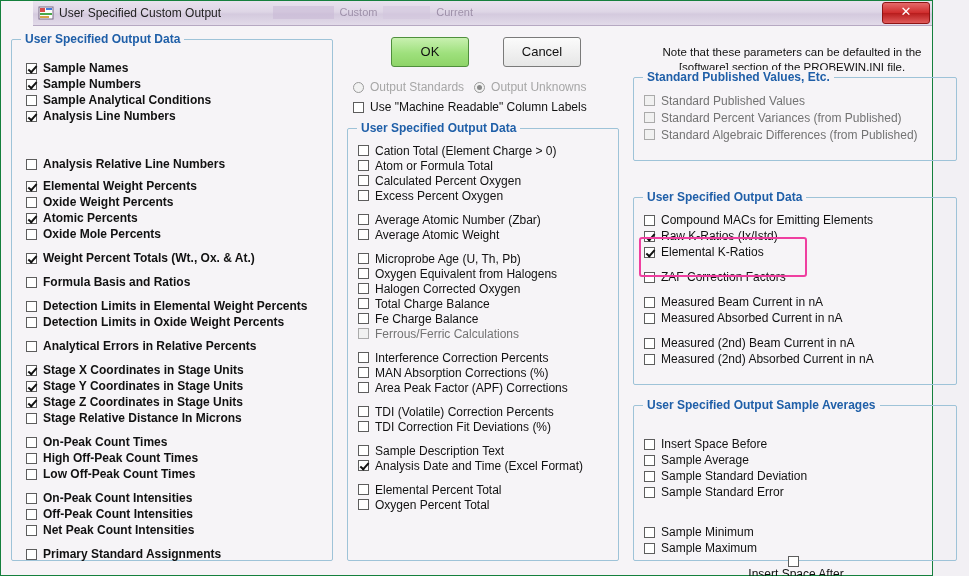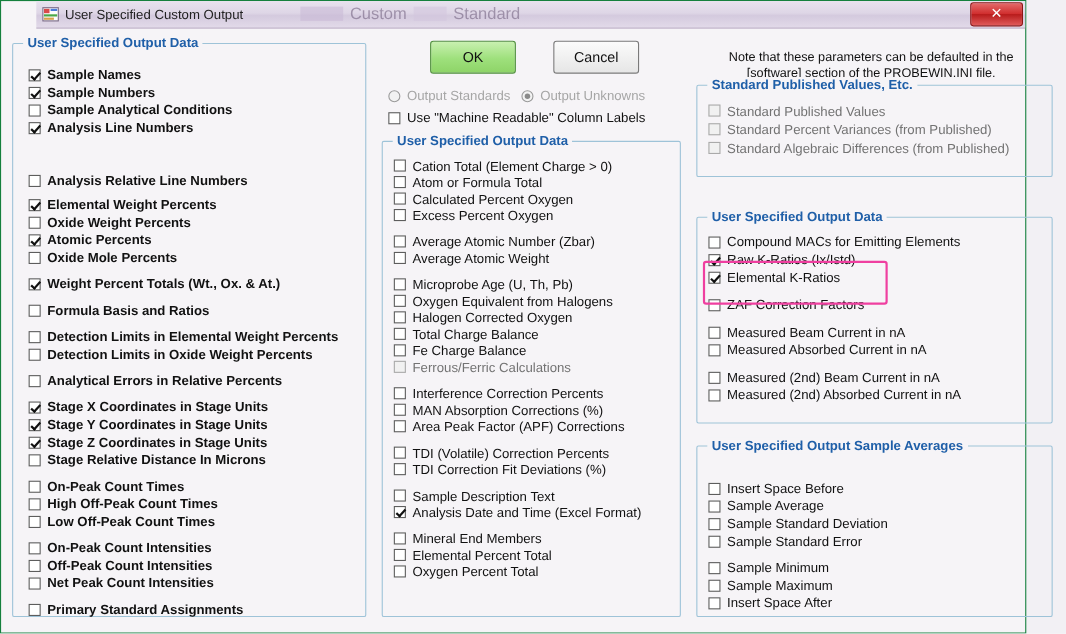--- a/index.html
+++ b/index.html
@@ -31,21 +31,21 @@
     width:16px;height:16px;margin-left:5px;margin-right:5px;
     position:relative;flex:none;
   }
   .title-text{
     font-size:12px;color:#222;font-weight:normal;
     white-space:nowrap;
   }
   .ghost-strip{
     position:absolute;left:240px;top:2px;height:18px;width:200px;
     opacity:.55;display:flex;align-items:center;gap:6px;
-    font-size:15px;color:#6c5b7a;
+    font-size:11px;color:#6c5b7a;
   }
   .ghost-box{width:62px;height:13px;background:#c9b9d6;}
   .ghost-box2{width:48px;height:13px;background:#d3c6de;}
   .close-btn{
     position:absolute;right:2px;top:1px;
     width:46px;height:20px;
     background:linear-gradient(to bottom,#e46a6a,#cf2b2b 50%,#b81c1c 51%,#e05a5a);
     border:1px solid #8e1414;border-radius:3px;
     color:#fff;font-size:13px;line-height:18px;text-align:center;
     cursor:pointer;
@@ -146,21 +146,21 @@
         <rect x="8" y="3" width="6" height="2" fill="#4a7ad9"></rect>
         <rect x="2" y="8" width="12" height="2" fill="#4aa84a"></rect>
         <rect x="2" y="11" width="9" height="2" fill="#d9a24a"></rect>
       </svg>
     </span>
     <span class="title-text">User Specified Custom Output</span>
     <div class="ghost-strip">
       <span class="ghost-box"></span>
       <span>Custom</span>
       <span class="ghost-box2"></span>
-      <span>Standard</span>
+      <span>Current</span>
     </div>
     <div class="close-btn">✕</div>
   </div>
 
   <div class="group" style="left:10px;top:38px;width:320px;height:520px;">
     <span class="legend">User Specified Output Data</span>
     <div class="col-left" id="left-list" style="left:14px;top:20px;width:296px;">
         <div class="cb checked" style="height: 16px;">
           <span class="box"></span>
           <span class="lbl">Sample Names</span>
@@ -364,24 +364,20 @@
           <span class="box"></span>
           <span class="lbl norm">Sample Description Text</span>
         </div>
         <div class="cb checked" style="height: 15px;">
           <span class="box"></span>
           <span class="lbl norm">Analysis Date and Time (Excel Format)</span>
         </div>
         <div style="height: 9px;"></div>
         <div class="cb" style="height: 15px;">
           <span class="box"></span>
-          <span class="lbl norm">Mineral End Members</span>
-        </div>
-        <div class="cb" style="height: 15px;">
-          <span class="box"></span>
           <span class="lbl norm">Elemental Percent Total</span>
         </div>
         <div class="cb" style="height: 15px;">
           <span class="box"></span>
           <span class="lbl norm">Oxygen Percent Total</span>
         </div>
       </div>
   </div>
 
   <div class="note" style="left:630px;top:44px;width:322px;">
@@ -463,28 +459,28 @@
         </div>
         <div class="cb" style="height: 16px;">
           <span class="box"></span>
           <span class="lbl norm">Sample Standard Deviation</span>
         </div>
         <div class="cb" style="height: 16px;">
           <span class="box"></span>
           <span class="lbl norm">Sample Standard Error</span>
         </div>
         <div style="height: 8px;"></div>
-        <div class="cb" style="height: 16px;">
+        <div class="cb" style="height: 16px; margin-top: 16px;">
           <span class="box"></span>
           <span class="lbl norm">Sample Minimum</span>
         </div>
         <div class="cb" style="height: 16px;">
           <span class="box"></span>
           <span class="lbl norm">Sample Maximum</span>
         </div>
-        <div class="cb" style="height: 16px;">
+        <div class="cb" style="height: 16px; flex-direction: column;">
           <span class="box"></span>
           <span class="lbl norm">Insert Space After</span>
         </div>
       </div>
   </div>
 
 </div>
 
 </body></html>

